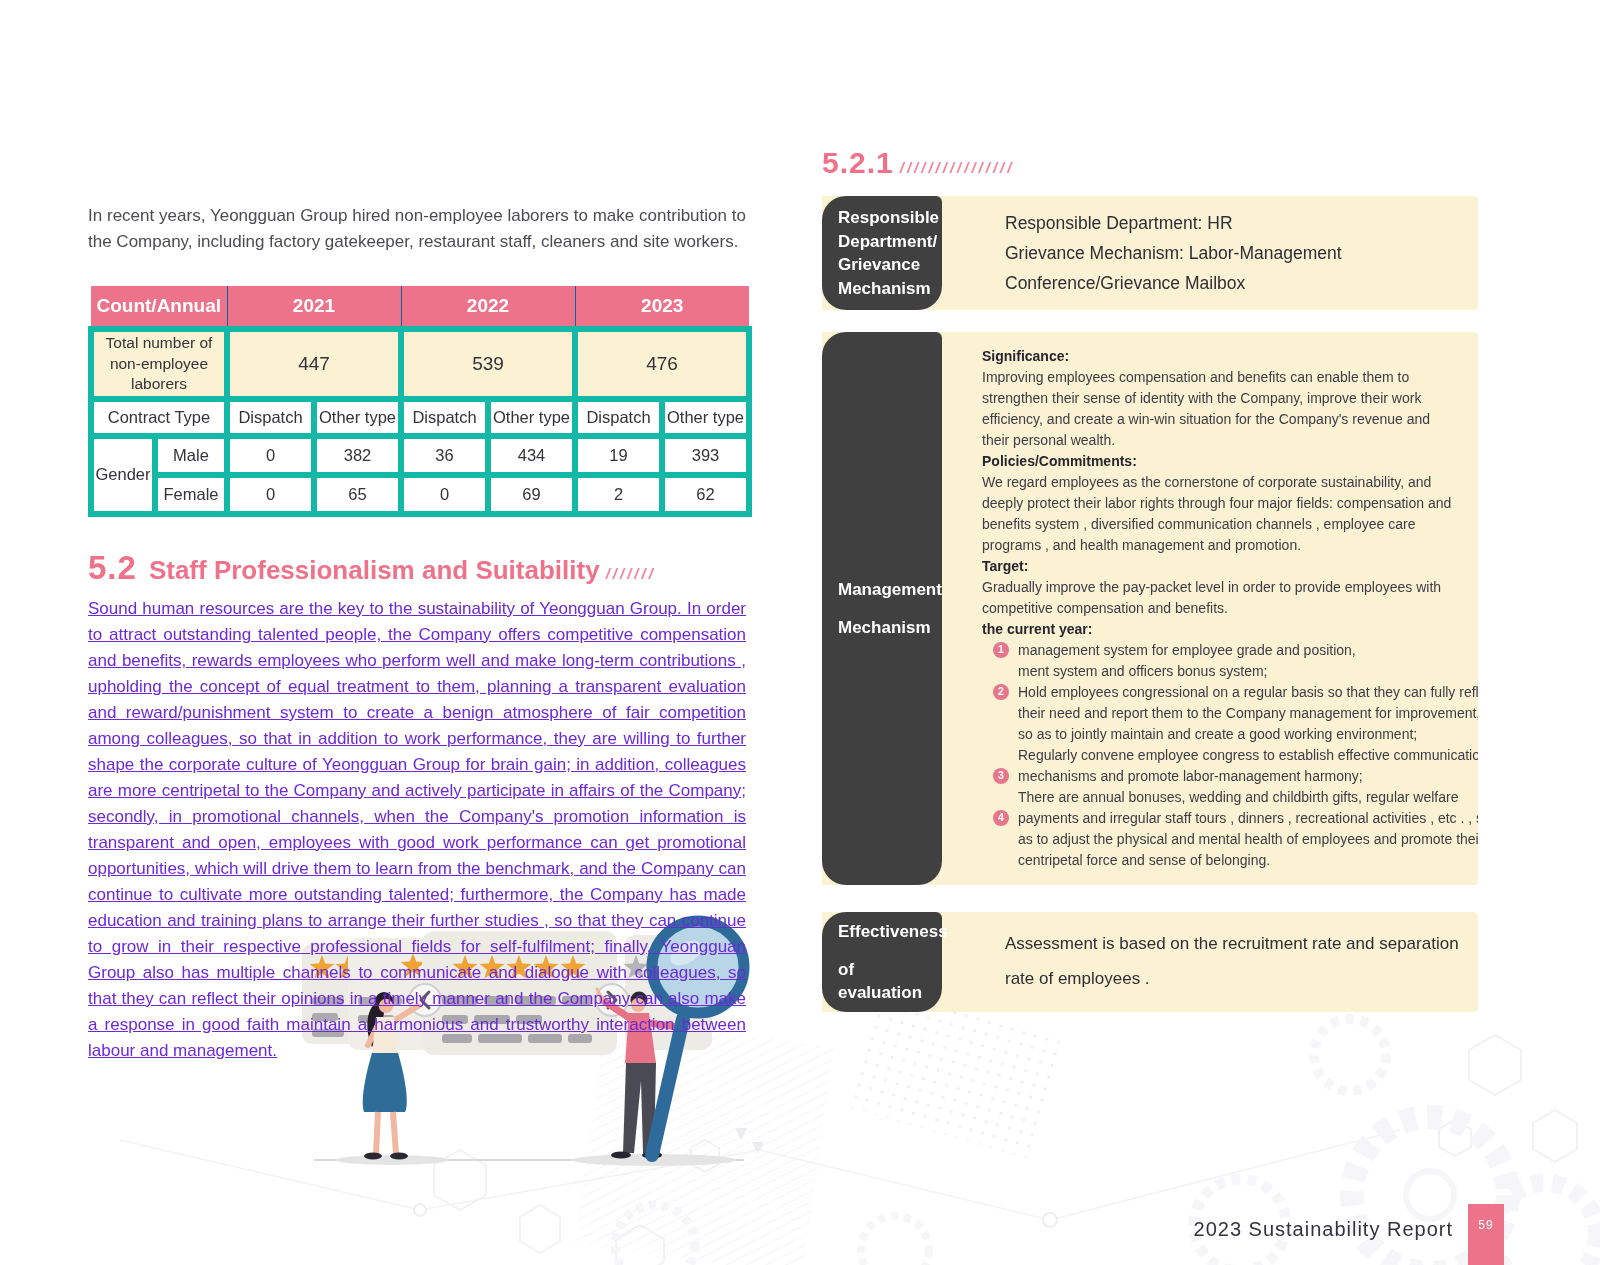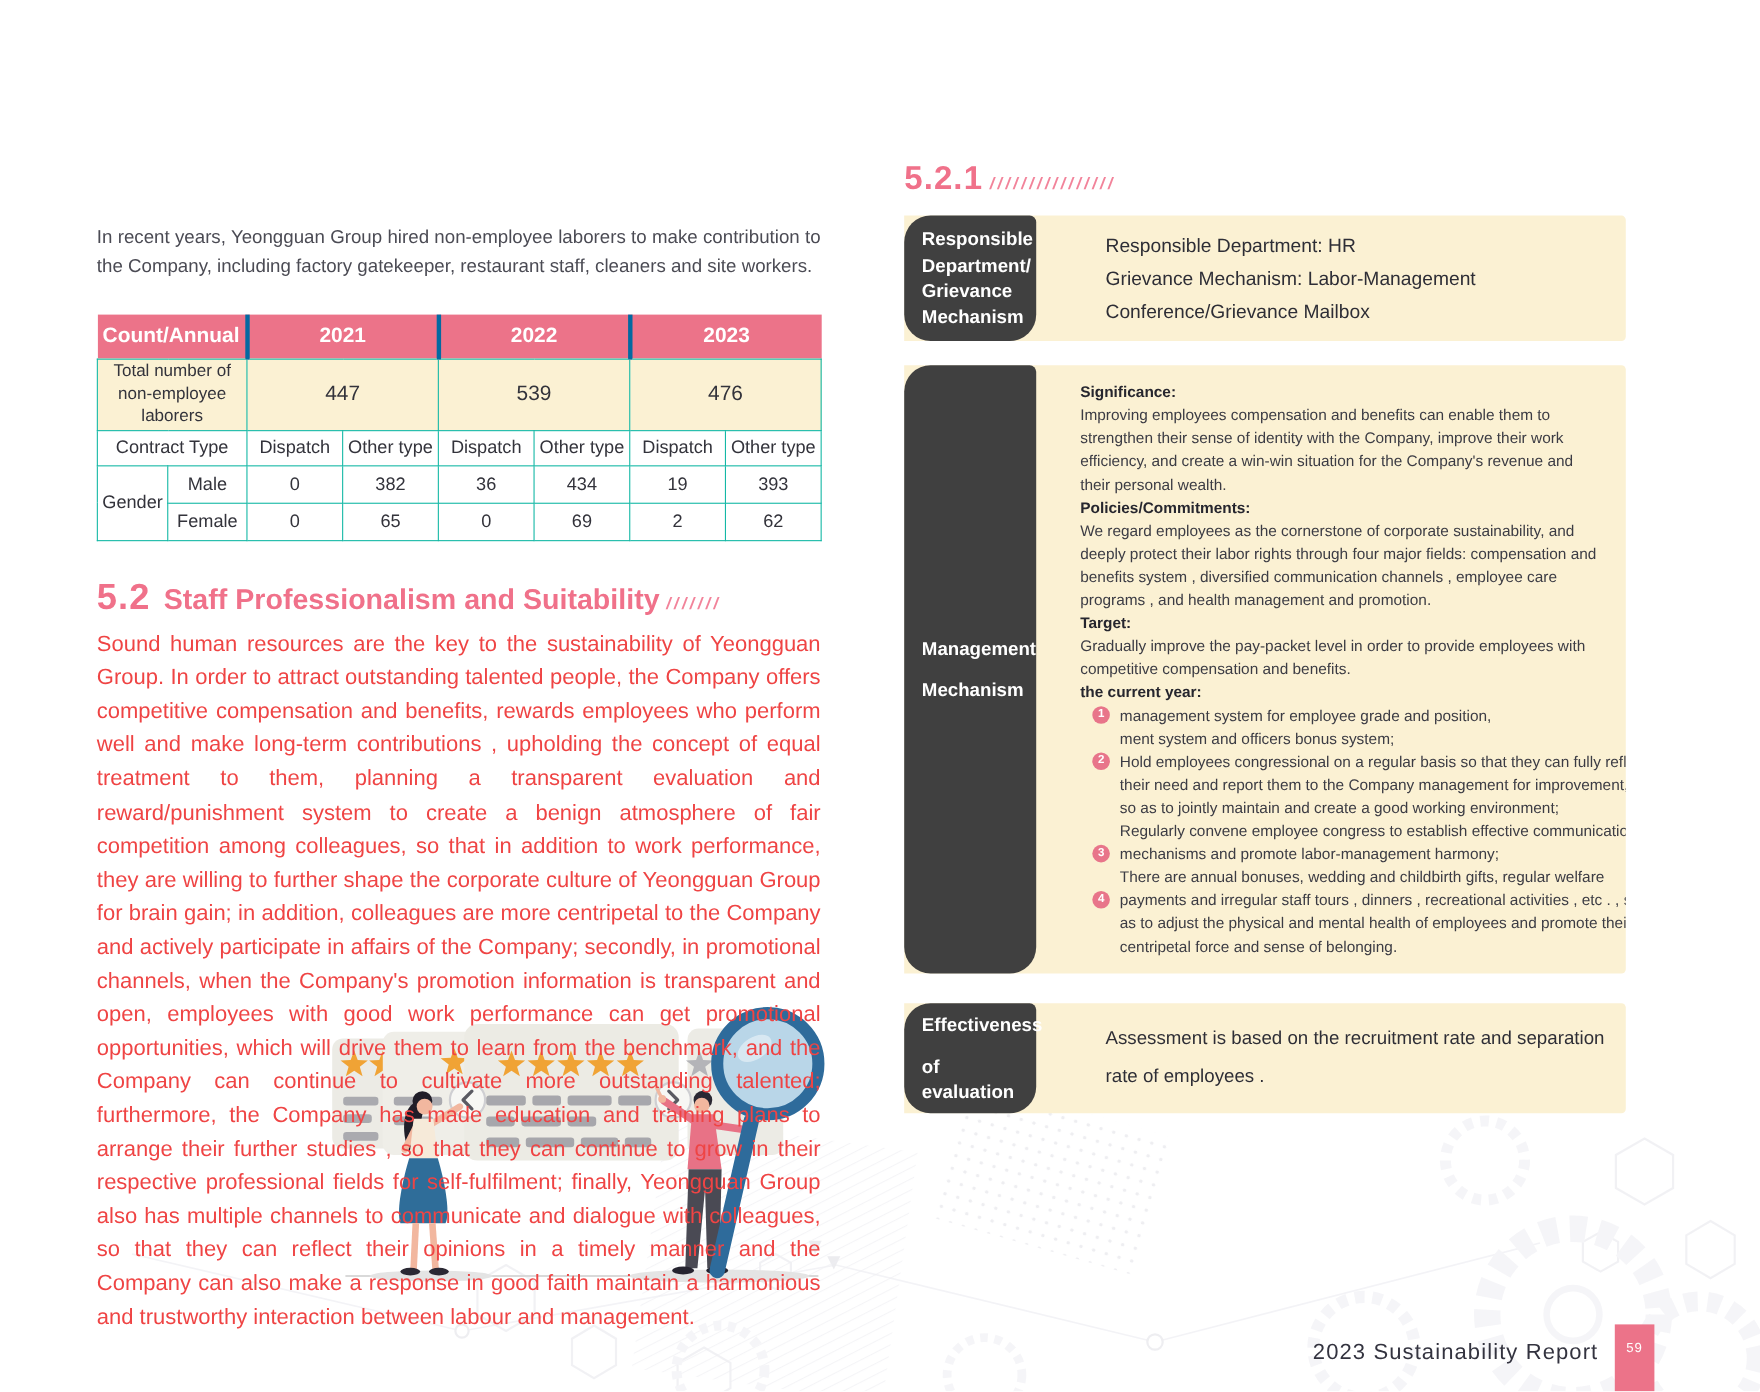--- a/index.html
+++ b/index.html
@@ -3,34 +3,34 @@
 <meta charset="utf-8">
 <style>
   html,body{margin:0;padding:0;background:#ffffff;}
   .page{position:relative;width:1600px;height:1265px;background:#ffffff;overflow:hidden;
         font-family:"Liberation Sans",sans-serif;color:#3c3c44;}
   
   .left-col{position:absolute;left:88px;top:203px;width:658px;z-index:2;}
   .intro{font-size:17px;line-height:1.55;color:#4b4b54;text-align:justify;margin:0;}
   table.labor-table{border-collapse:collapse;margin-top:30px;width:658px;table-layout:fixed;}
   .labor-table th{background:#ec7389;color:#fff;font-size:19px;font-weight:bold;height:40px;
-        border-right:4px solid #0369a1;padding:0;}
+        border-right:1px solid #0369a1;padding:0;}
   .labor-table th.last{border-right:none;}
-  .labor-table td{border:1px solid #14b8a6;text-align:center;color:#33333b;font-size:16.5px;padding:0;}
+  .labor-table td{border:6px solid #14b8a6;text-align:center;color:#33333b;font-size:16.5px;padding:0;}
   .labor-table .cream{background:#fbf1d3;}
   .labor-table .total-row td{height:64px;}
   .labor-table .total-label{font-size:15.5px;line-height:1.3;}
   .labor-table .total-val{font-size:19px;}
   .labor-table .contract-row td{height:31px;}
   .labor-table .gender-row td{height:33px;}
   .sec-head{display:flex;align-items:baseline;margin-top:32px;}
   .sec-num{font-size:33px;font-weight:bold;color:#f0718a;letter-spacing:1px;}
   .sec-title{font-size:26px;font-weight:bold;color:#f0718a;margin-left:12px;}
   .slashes{font-size:15px;font-weight:bold;font-style:italic;color:#f2839a;letter-spacing:3px;margin-left:6px;white-space:nowrap;}
-  .body-par{font-size:20px;line-height:1.53;color:#ef4444;text-align:justify;margin:9px 0 0 0;}
+  .body-par{font-size:17px;line-height:1.53;color:#6d28d9;text-align:justify;margin:9px 0 0 0;text-decoration:underline;}
   
   .right-col{position:absolute;left:822px;top:146px;width:656px;z-index:2;}
   .r-head .sec-num{font-size:30px;text-align:right;}
   .r-head .sec-title{font-size:25px;}
   .info-box{position:relative;background:#fbf1d3;border-radius:0 4px 4px 0;margin-top:16px;
         padding-left:133px;box-sizing:border-box;}
   .pink-label{position:absolute;left:0;top:0;bottom:0;width:120px;background:#404040;
         border-radius:24px 6px 24px 24px;color:#ffffff;font-weight:bold;font-size:17px;line-height:1.38;
         display:flex;flex-direction:column;justify-content:center;box-sizing:border-box;
         padding:10px 6px 10px 16px;}

